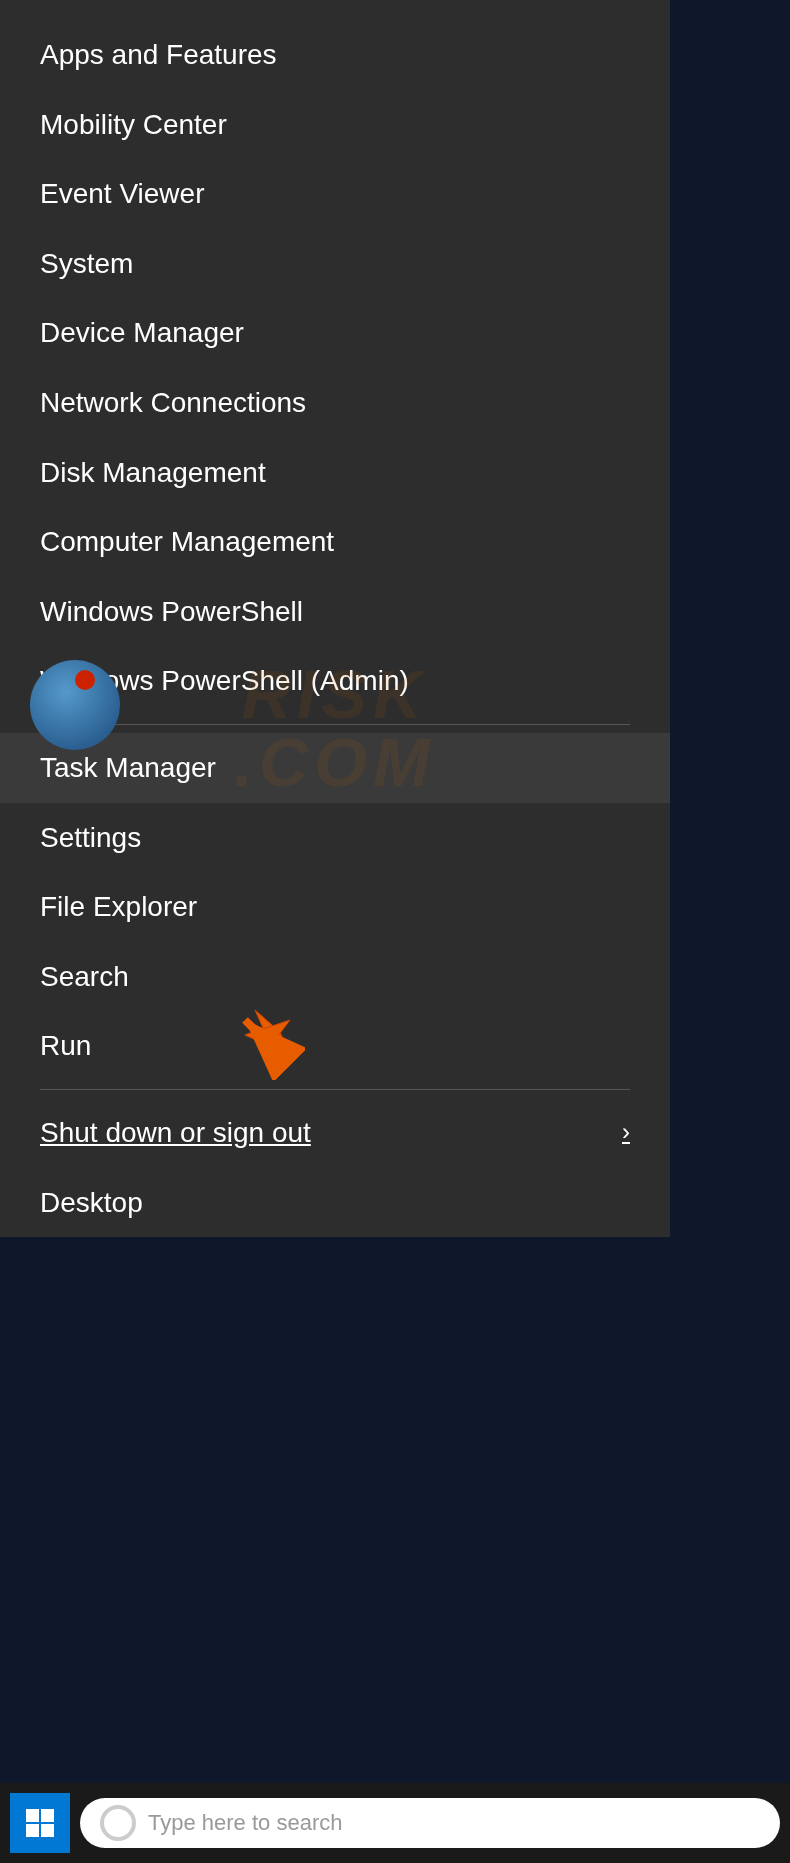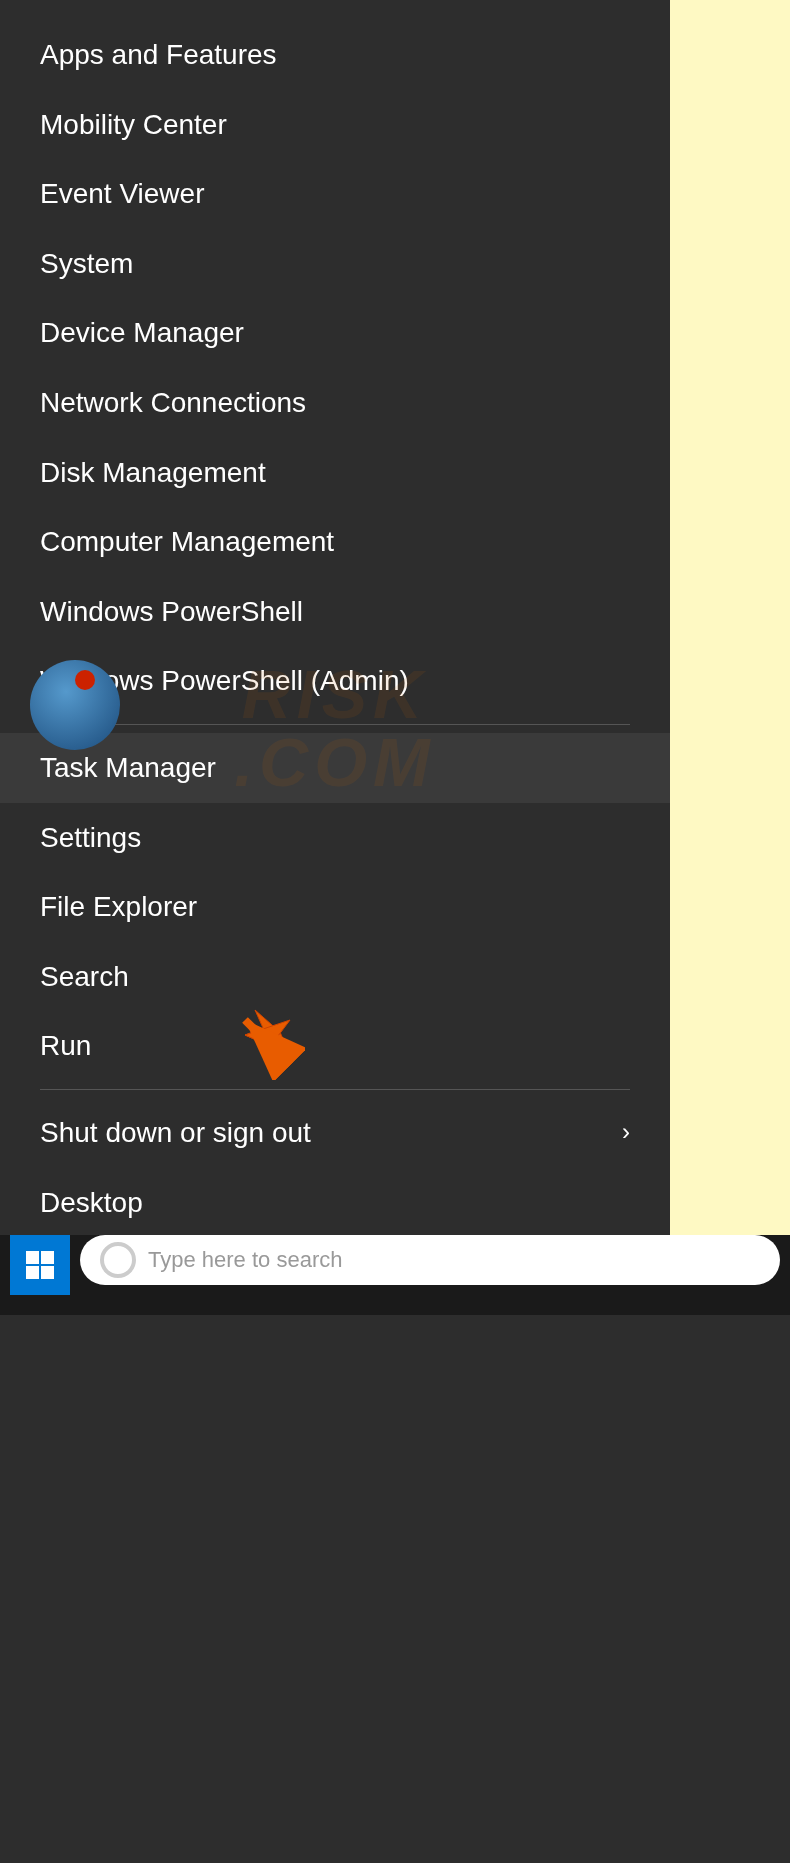--- a/index.html
+++ b/index.html
@@ -40,20 +40,21 @@
     }
 
     .menu-divider {
       height: 1px;
       background-color: #555555;
       margin: 8px 40px;
     }
 
     .menu-item-with-arrow {
       justify-content: space-between;
+      text-decoration: underline;
     }
 
     .arrow-right {
       font-size: 24px;
       color: #ffffff;
     }
 
     .cursor-overlay {
       position: absolute;
       pointer-events: none;
@@ -102,21 +103,21 @@
 
     
     .taskbar {
       position: absolute;
       bottom: 0;
       left: 0;
       width: 790px;
       height: 80px;
       background-color: #1a1a1a;
       display: flex;
-      align-items: flex-start;
+      align-items: center;
       padding: 0 10px;
     }
 
     .taskbar-start {
       width: 60px;
       height: 60px;
       background-color: #0078d4;
       display: flex;
       align-items: center;
       justify-content: center;
@@ -143,21 +144,21 @@
     }
 
     .taskbar-search-text {
       color: #999999;
       font-size: 22px;
     }
   </style>
 </head>
 <body>
 
-<div style="position: relative; width: 790px; height: 1315px; background-color: #fef9c3;">
+<div style="position: relative; width: 790px; height: 1863px; background-color: #0f172a;">
 
   <div class="context-menu" id="menu-container">
   <div class="menu-item">
         <span>Apps and Features</span>
       </div>
       <div class="menu-item">
         <span>Mobility Center</span>
       </div>
       <div class="menu-item">
         <span>Event Viewer</span>

